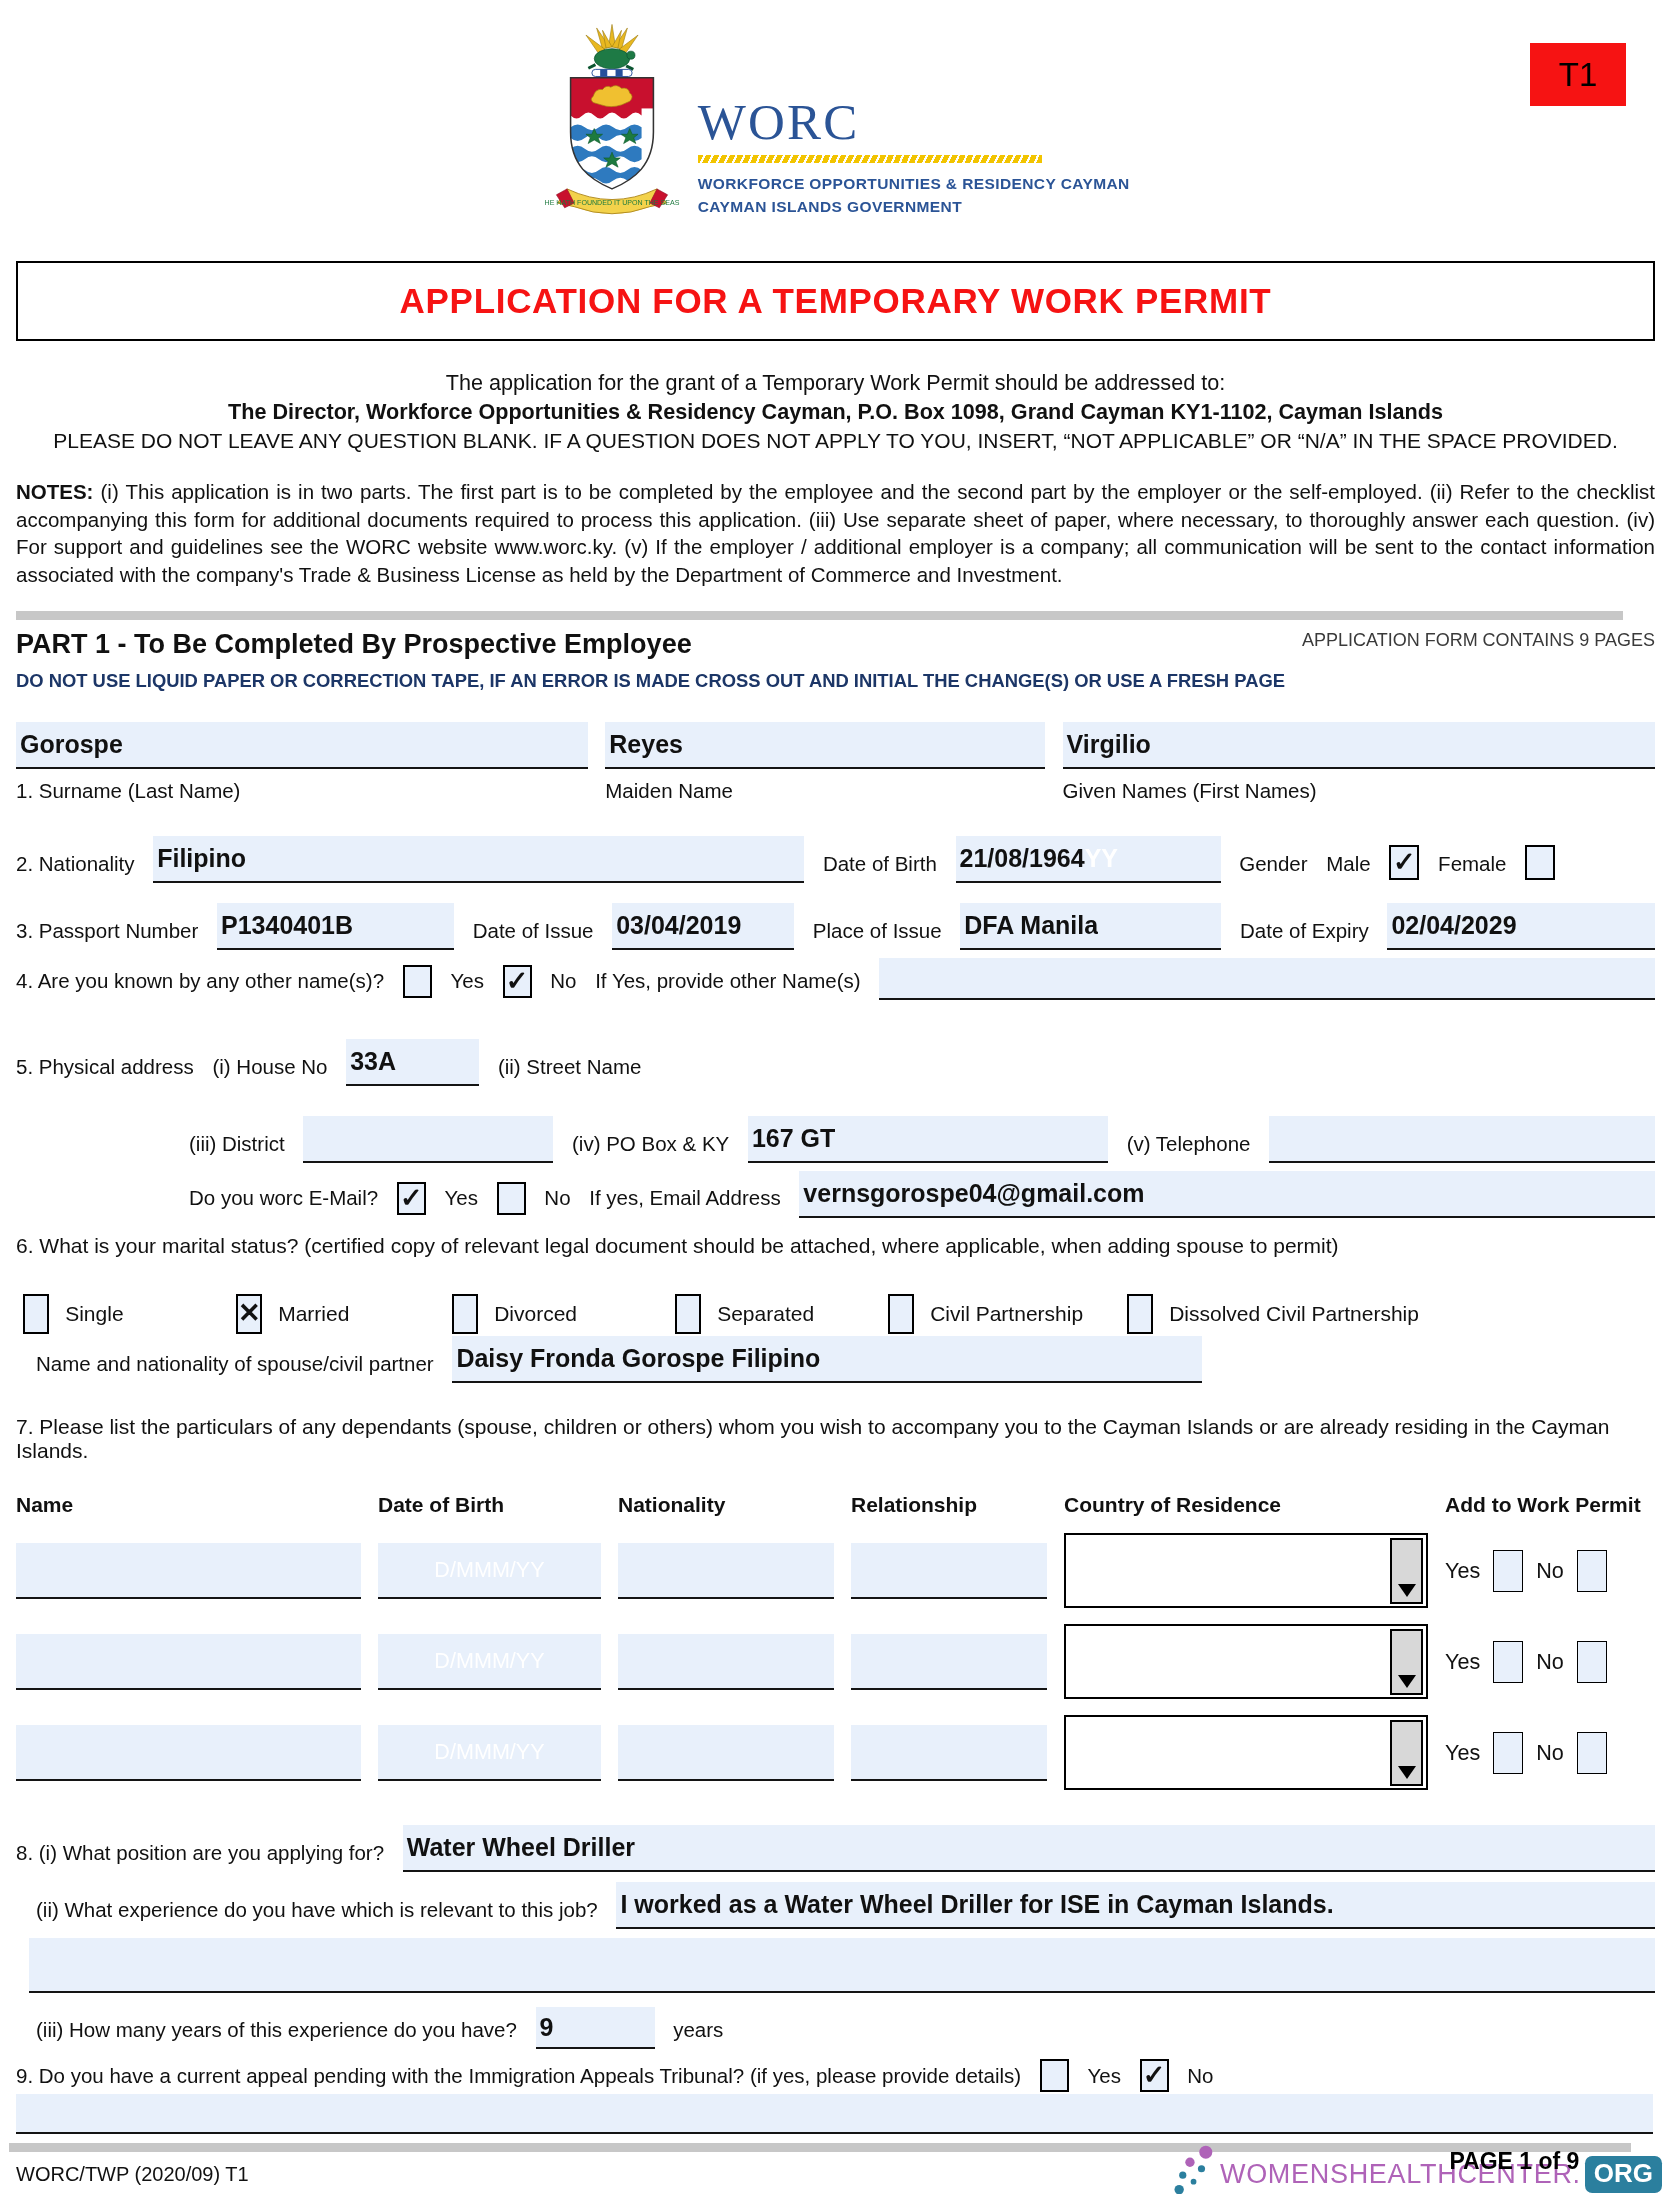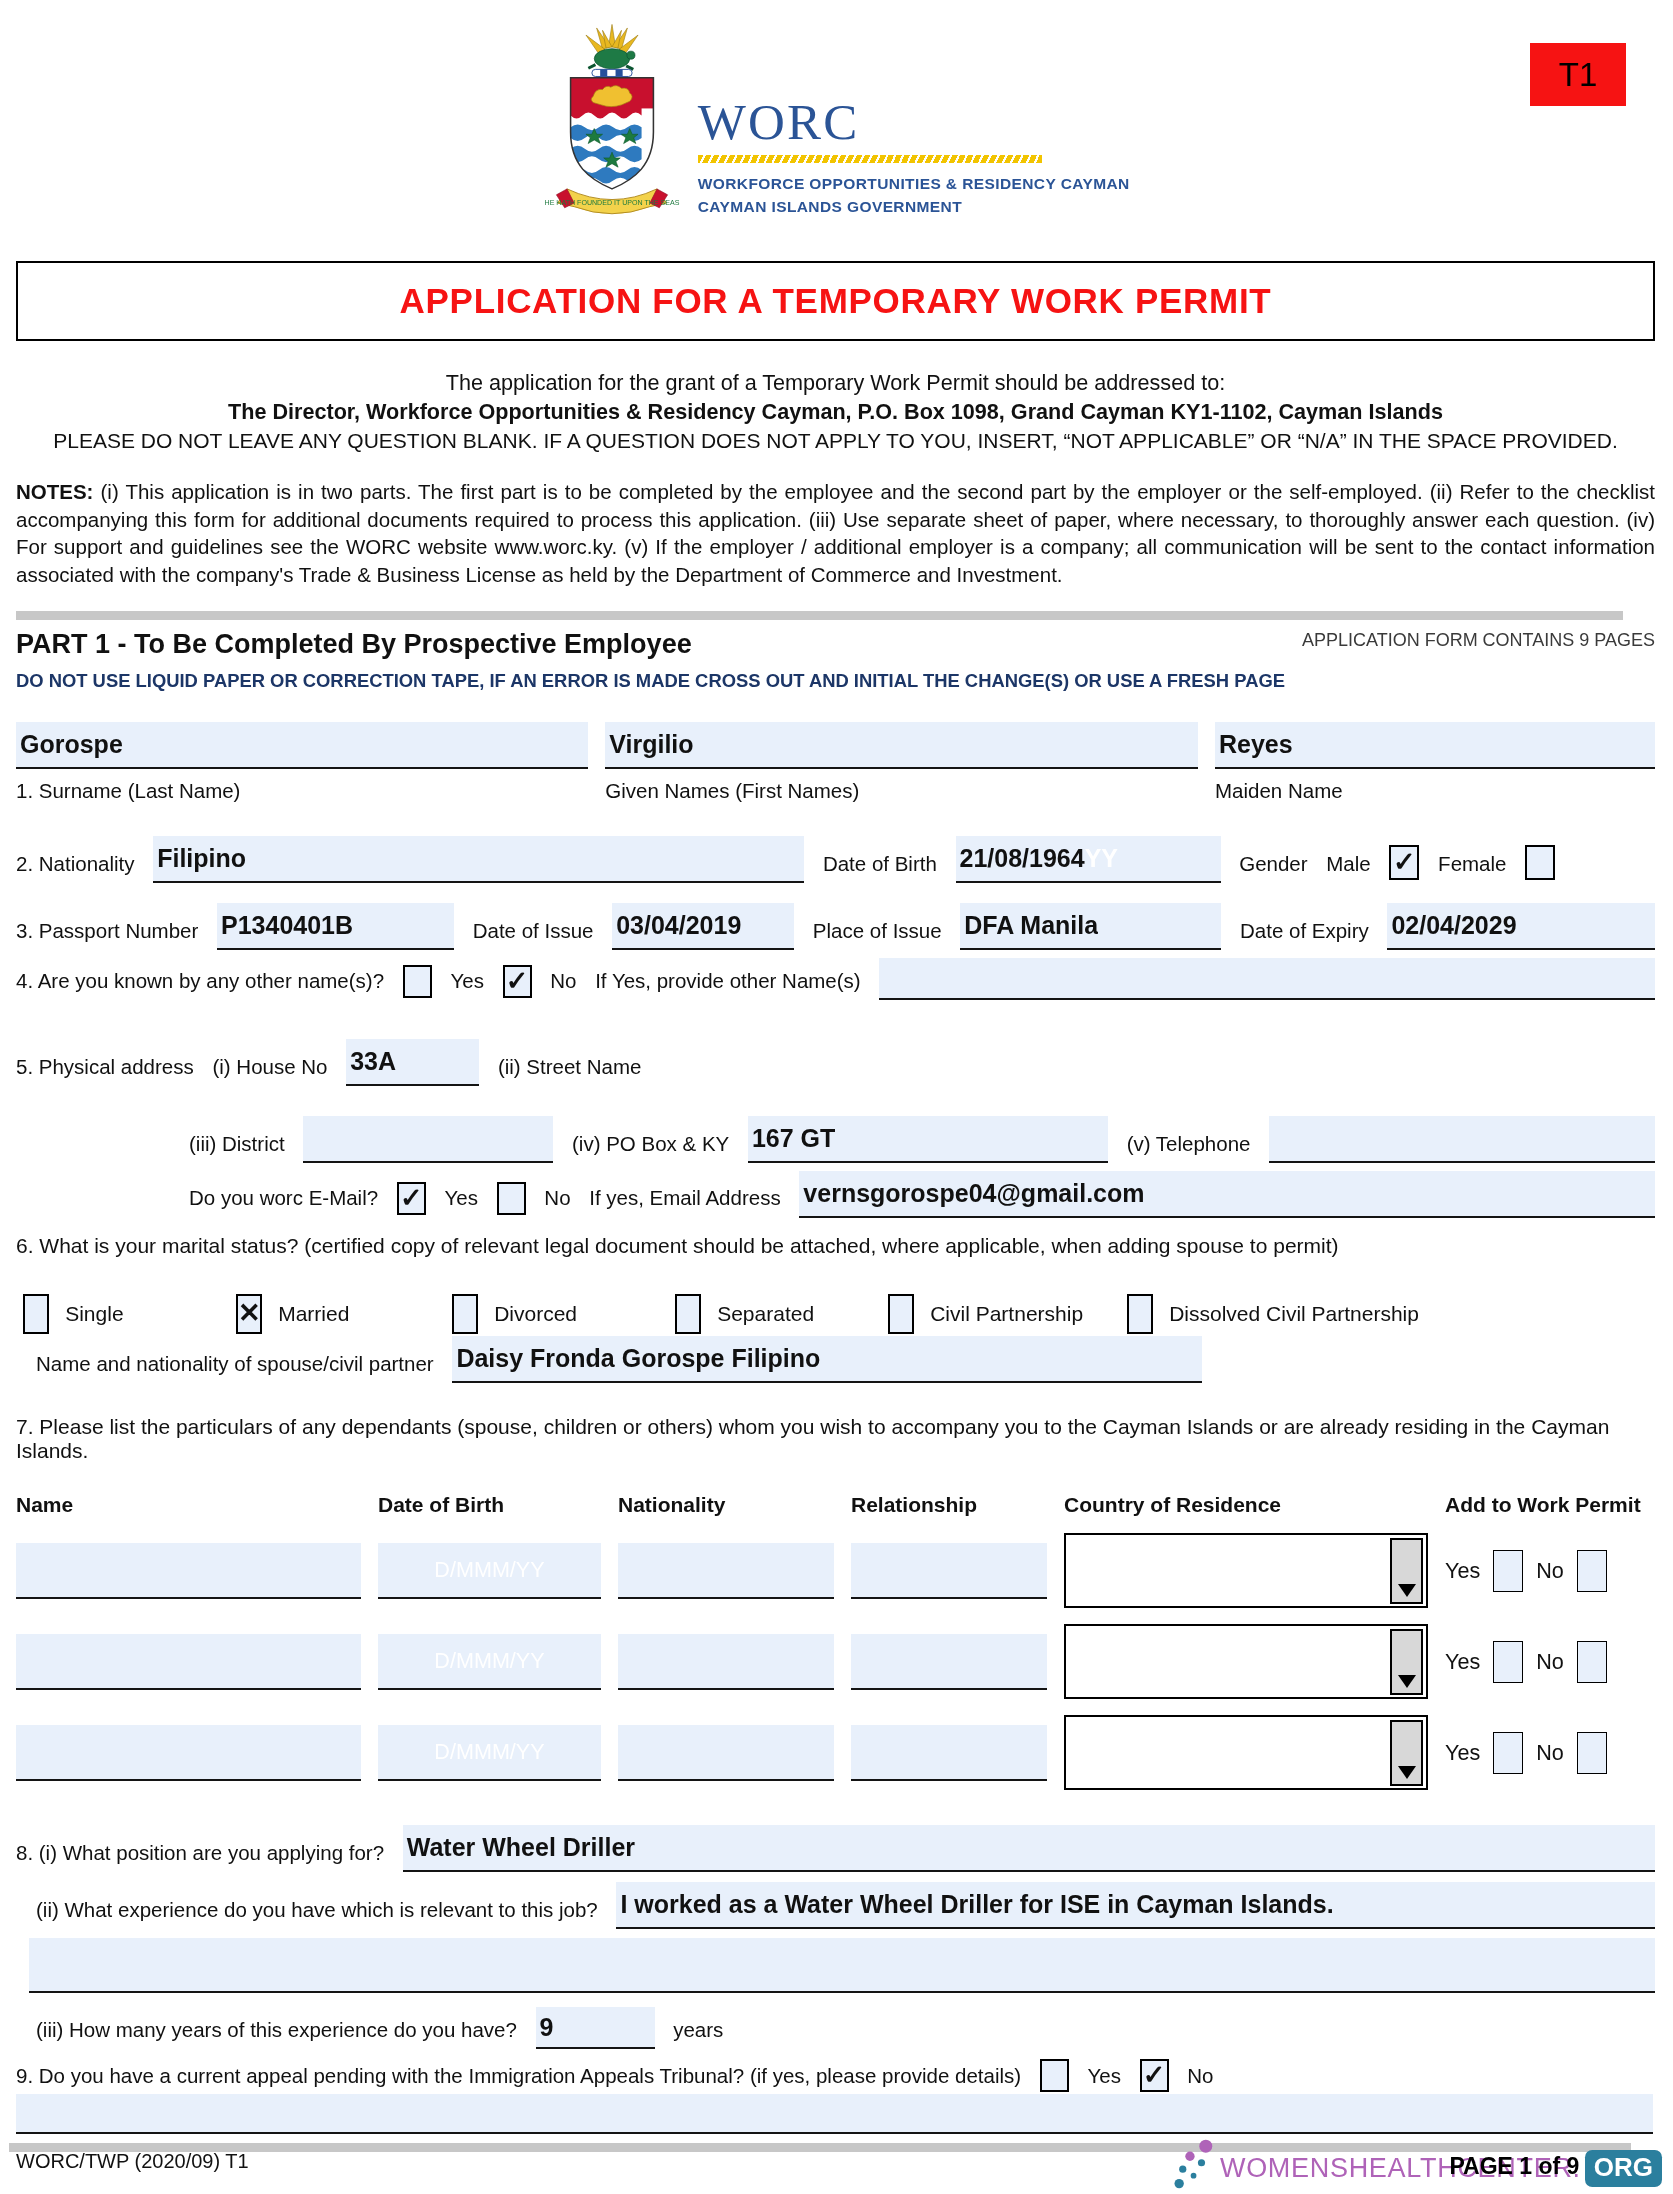--- a/index.html
+++ b/index.html
@@ -90,22 +90,22 @@
   .permit-cell{display:flex;align-items:center;gap:13px;font-size:21.6px;}
 
   .q8i{margin-top:35px;} .q8ii{margin-top:10px;} 
   .cont-field{margin:8.6px 0 0 13px;height:55px;}
   .q8iii{margin-top:14.4px;} .q8iii .field{width:119px;flex:0 0 auto;}
   .q9row{margin-top:10px;align-items:center;}
   .q9row .cb{margin-bottom:0;}
 
   .appeal-field{position:absolute;left:16px;right:20px;bottom:60px;height:40px;}
 
-  .footer{position:absolute;left:16px;right:8.6px;bottom:7px;height:37px;
-          display:flex;justify-content:space-between;}
+  .footer{position:absolute;left:16px;right:8.6px;bottom:1px;height:37px;
+          display:flex;justify-content:space-between;align-items:center;}
   .foot-left{font-size:20px;}
   .wm{position:relative;display:flex;align-items:center;gap:4.3px;padding-right:2.9px;}
   .wm-text{color:var(--watermark-purple,#af63b8);font-size:27px;letter-spacing:0.7px;}
   .wm-badge{background:var(--watermark-teal,#2b7f9e);color:#fff;font-size:26px;font-weight:bold;
             padding:2.2px 8.6px 3.6px;border-radius:7.2px;}
   .wm-page{position:absolute;right:85px;top:2.9px;font-size:23px;font-weight:bold;color:#000;z-index:2;white-space:nowrap;}
 </style>
 </head>
 <body>
 
@@ -193,31 +193,31 @@
   </div>
   <div class="warning">DO NOT USE LIQUID PAPER OR CORRECTION TAPE, IF AN ERROR IS MADE CROSS OUT AND INITIAL THE CHANGE(S) OR USE A FRESH PAGE</div>
 
   <div class="cols">
     <div class="col c1">
       <div class="field">
           <span class="value">Gorospe</span>
         </div>
       <div class="under-lbl">1. Surname (Last Name)</div>
     </div>
+    <div class="col c2">
+      <div class="field">
+          <span class="value">Reyes</span>
+        </div>
+      <div class="under-lbl">Maiden Name</div>
+    </div>
     <div class="col c3">
       <div class="field">
           <span class="value">Virgilio</span>
         </div>
       <div class="under-lbl">Given Names (First Names)</div>
-    </div>
-    <div class="col c2">
-      <div class="field">
-          <span class="value">Reyes</span>
-        </div>
-      <div class="under-lbl">Maiden Name</div>
     </div>
   </div>
 
   <div class="row r2">
     <span class="lbl">2. Nationality</span>
     <div class="field" style="width:651px;flex:0 0 auto;">
         <span class="value">Filipino</span>
       </div>
     <span class="lbl">Date of Birth</span>
     <div class="field" style="width:265px;flex:0 0 auto;">

